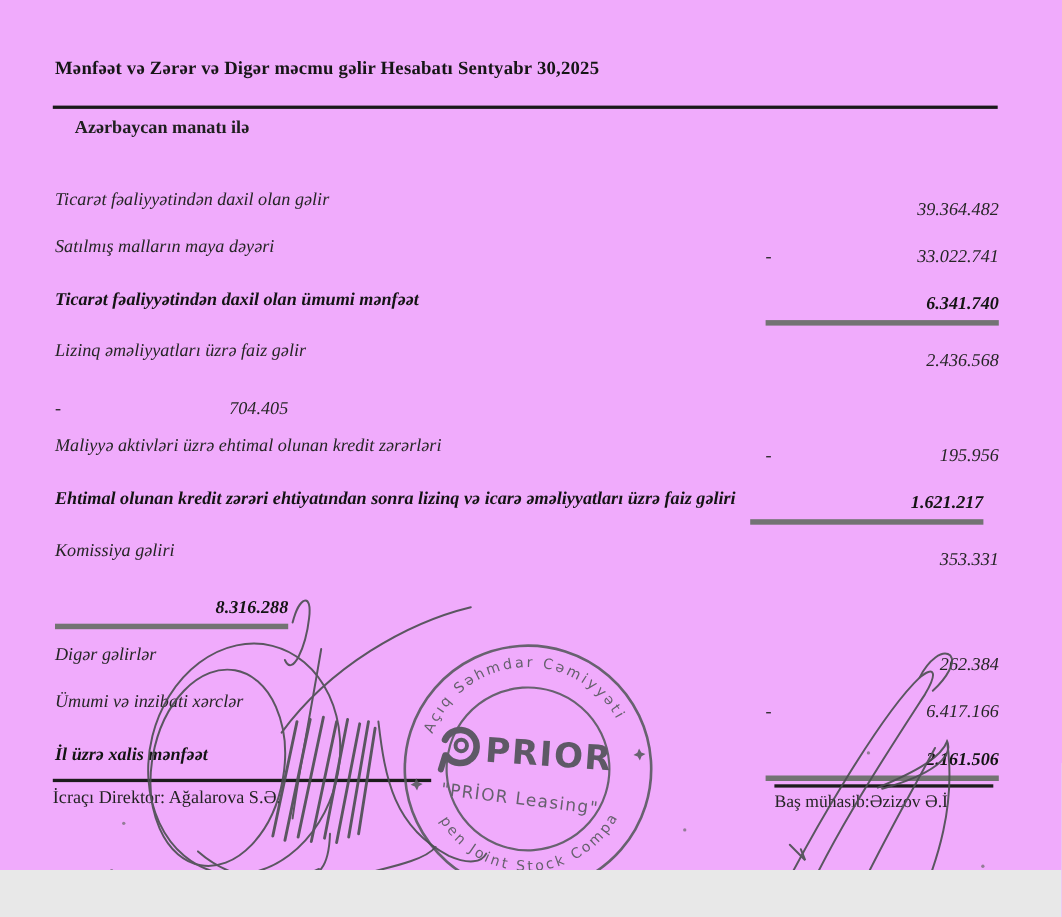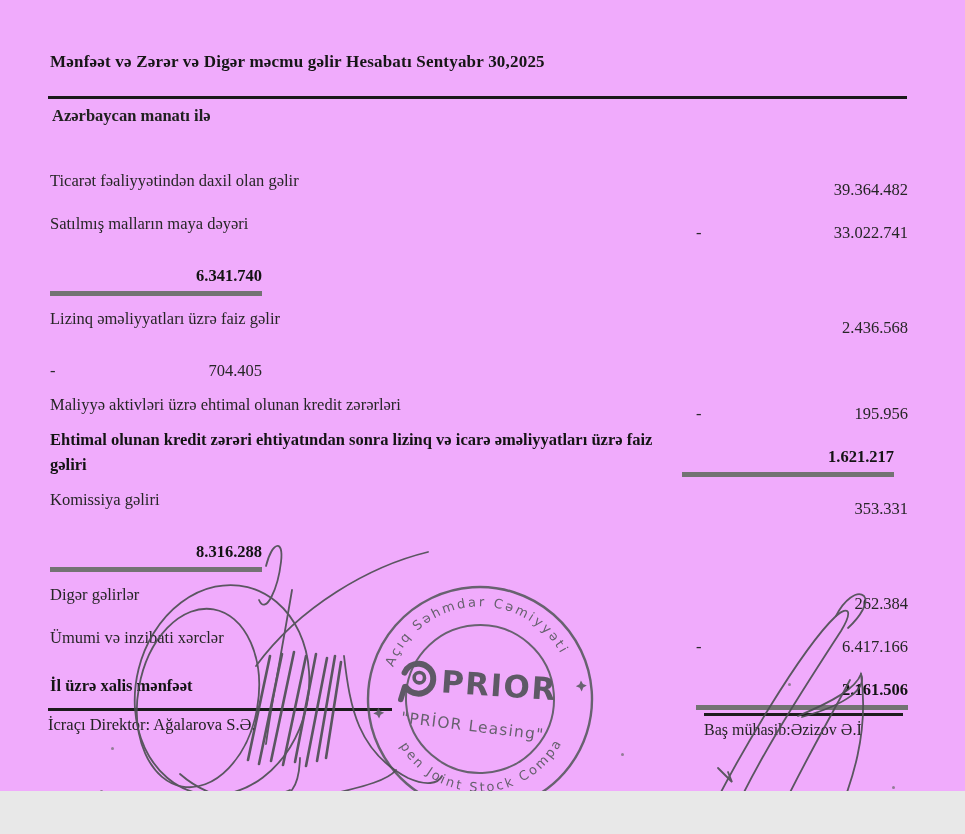--- a/index.html
+++ b/index.html
@@ -16,24 +16,24 @@
   .doc-title{
     margin:52px 40px 0 50px;
     font-size:17px;font-weight:700;letter-spacing:.2px;
     color:#161616;
   }
   .rule-full{
     margin:24px 0 0 48px;
     width:859px;height:3px;background:#1a1a1a;
   }
   .subtitle{
-    margin:7px 0 0 52px;
+    margin:7px 0 0 68px;
     font-size:16.5px;font-weight:700;color:#202020;
   }
-  .pl-table{ margin:33px 0 0 50px; width:858px; }
+  .pl-table{ margin:33px 0 0 50px; width:858px;font-style:italic; }
   .pl-row{
     display:flex;align-items:center;
     min-height:30.5px;
     font-size:16.5px;line-height:25px;color:#262626;
   }
   .pl-row .lbl{ flex:1 1 auto; padding-right:12px; }
   .pl-row.bold .lbl, .pl-row.bold .val{ font-weight:700; color:#141414; }
   .amount{
     display:flex;align-items:flex-start;justify-content:space-between;
     width:212px;flex:0 0 212px;margin-top:18px;
@@ -83,20 +83,21 @@
 
     <div class="pl-row">
       <div class="lbl">Satılmış malların maya dəyəri</div>
       <div class="amount">
           <span class="minus">-</span>
           <span class="val">33.022.741</span>
         </div>
     </div>
 
     <div class="pl-row bold">
+      <div class="lbl">Ticarət fəaliyyətindən daxil olan ümumi mənfəət</div>
       <div class="amount ruled">
           <span class="minus"></span>
           <span class="val">6.341.740</span>
         </div>
     </div>
 
     <div class="pl-row">
       <div class="lbl">Lizinq əməliyyatları üzrə faiz gəlir</div>
       <div class="amount">
           <span class="minus"></span>

